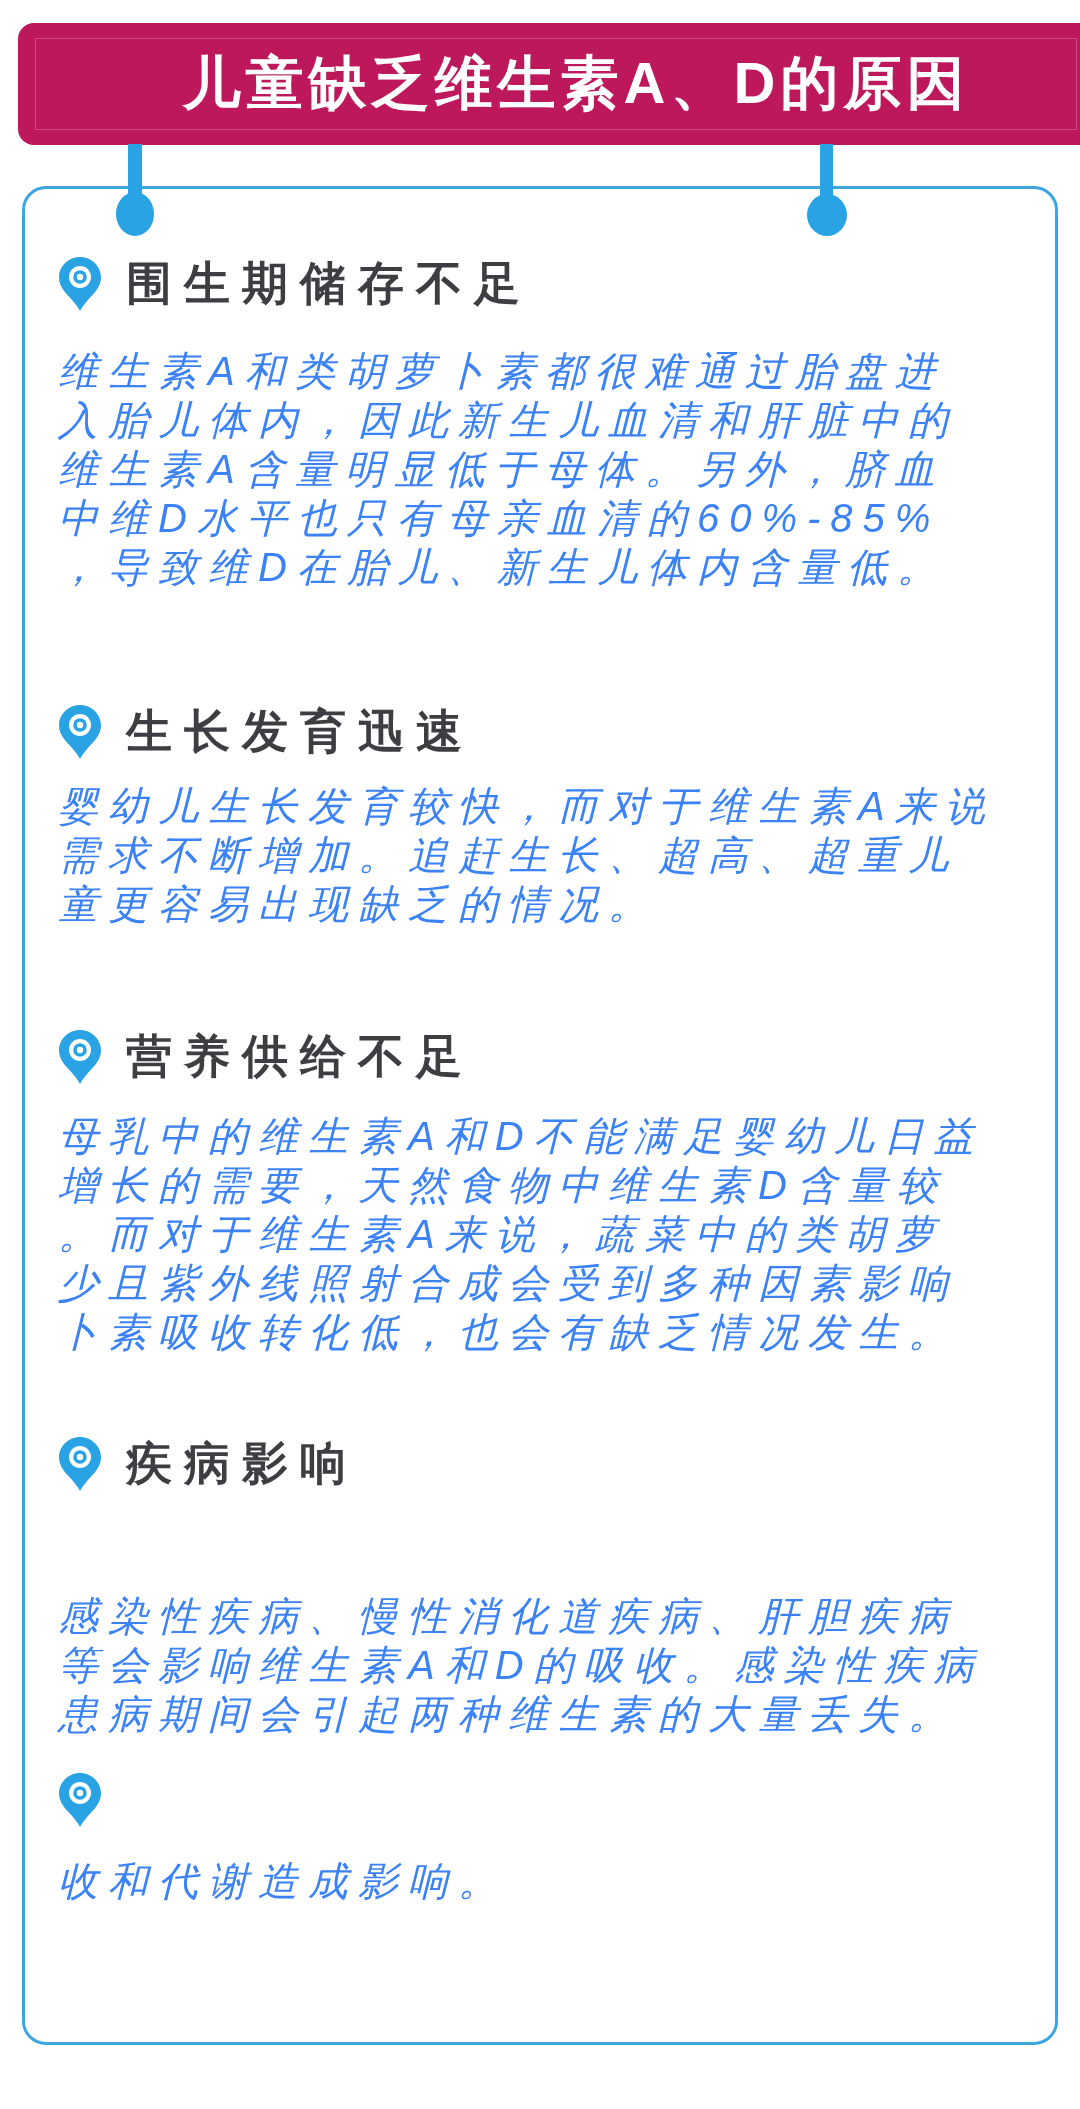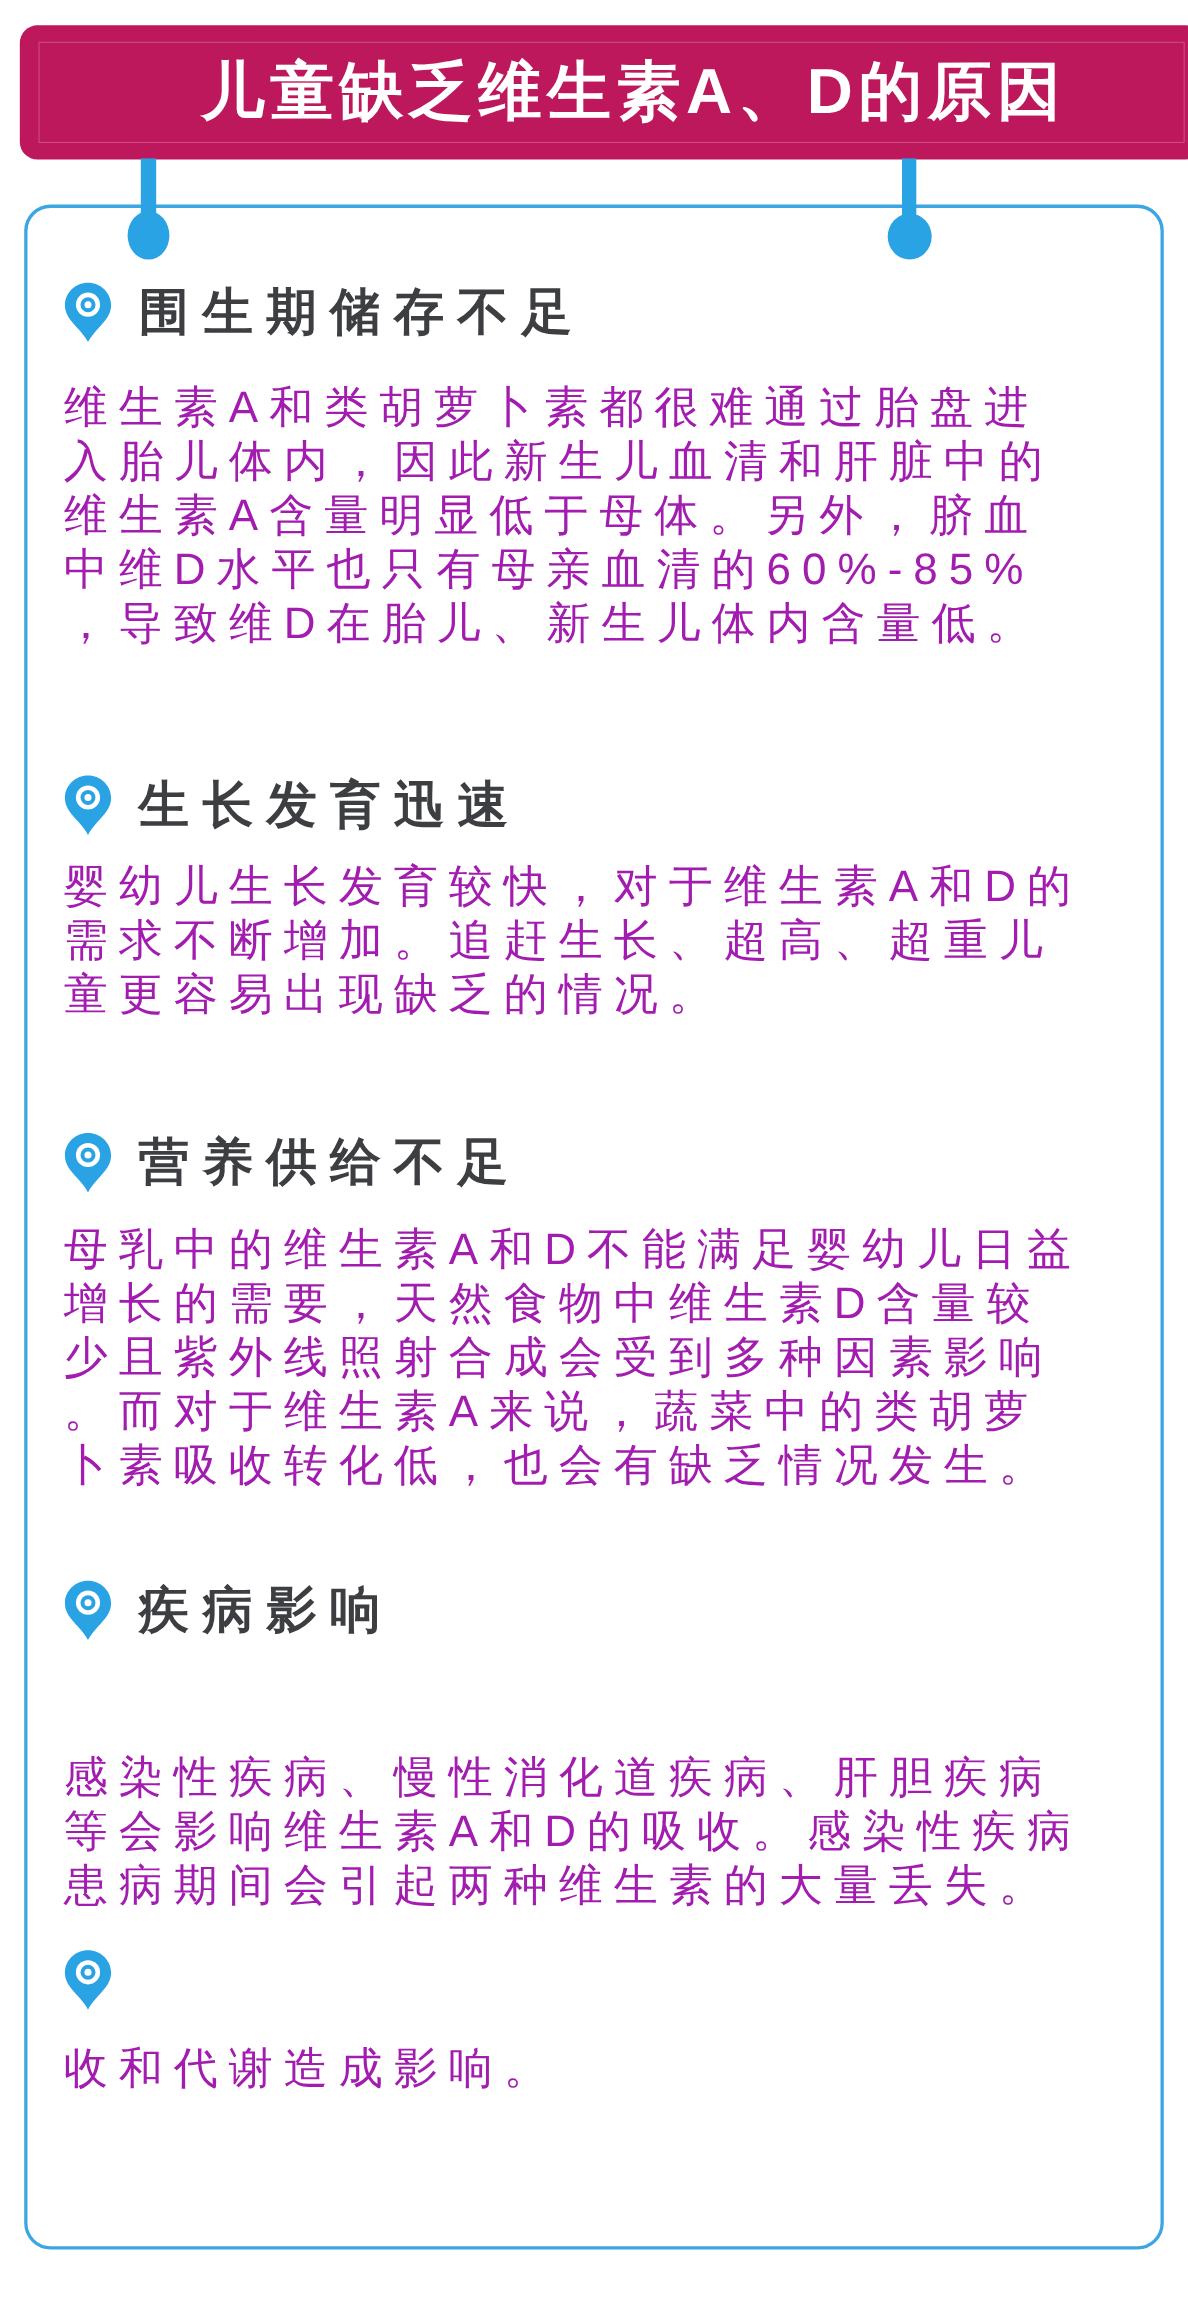--- a/index.html
+++ b/index.html
@@ -69,23 +69,24 @@
     white-space:nowrap;
     line-height:58px;
   }
   .section-body{
     position:absolute;left:58px;width:965px;
     z-index:4;
   }
   .body-line{
     font-size:40px;
     line-height:49px;
-    color:#a21caf;
+    color:#3b82f6;
     letter-spacing:10px;
     white-space:nowrap;
+    font-style:italic;
   }
   
   #h1{top:254px;} #h2{top:702px;} #h3{top:1027px;} #h4{top:1434px;} #h5{top:1770px;}
   
   #b1{top:347px;} #b2{top:782px;} #b3{top:1112px;} #b4{top:1592px;} #b5{top:1857px;}
 </style>
 </head>
 <body>
 
 <div class="page">
@@ -122,39 +123,39 @@
   <div class="section-heading" id="h2">
     <svg class="pin-icon" viewBox="0 0 44 56">
       <path d="M22 1 C10.4 1 1 10.2 1 21.5 C1 29.8 6.2 35.6 13.2 43.1 C16.6 46.8 20 51.2 22 55 C24 51.2 27.4 46.8 30.8 43.1 C37.8 35.6 43 29.8 43 21.5 C43 10.2 33.6 1 22 1 Z" fill="#29a3e3"></path>
       <circle cx="22" cy="21" r="11" fill="#ffffff"></circle>
       <circle cx="22" cy="21" r="6.8" fill="#29a3e3"></circle>
       <circle cx="22" cy="21" r="3.2" fill="#ffffff"></circle>
     </svg>
     <span class="section-title">生长发育迅速</span>
   </div>
   <div class="section-body" id="b2">
-    <div class="body-line">婴幼儿生长发育较快，对于维生素A和D的</div>
+    <div class="body-line">婴幼儿生长发育较快，而对于维生素A来说</div>
     <div class="body-line">需求不断增加。追赶生长、超高、超重儿</div>
     <div class="body-line">童更容易出现缺乏的情况。</div>
   </div>
 
   <div class="section-heading" id="h3">
     <svg class="pin-icon" viewBox="0 0 44 56">
       <path d="M22 1 C10.4 1 1 10.2 1 21.5 C1 29.8 6.2 35.6 13.2 43.1 C16.6 46.8 20 51.2 22 55 C24 51.2 27.4 46.8 30.8 43.1 C37.8 35.6 43 29.8 43 21.5 C43 10.2 33.6 1 22 1 Z" fill="#29a3e3"></path>
       <circle cx="22" cy="21" r="11" fill="#ffffff"></circle>
       <circle cx="22" cy="21" r="6.8" fill="#29a3e3"></circle>
       <circle cx="22" cy="21" r="3.2" fill="#ffffff"></circle>
     </svg>
     <span class="section-title">营养供给不足</span>
   </div>
   <div class="section-body" id="b3">
     <div class="body-line">母乳中的维生素A和D不能满足婴幼儿日益</div>
     <div class="body-line">增长的需要，天然食物中维生素D含量较</div>
+    <div class="body-line">。而对于维生素A来说，蔬菜中的类胡萝</div>
     <div class="body-line">少且紫外线照射合成会受到多种因素影响</div>
-    <div class="body-line">。而对于维生素A来说，蔬菜中的类胡萝</div>
     <div class="body-line">卜素吸收转化低，也会有缺乏情况发生。</div>
   </div>
 
   <div class="section-heading" id="h4">
     <svg class="pin-icon" viewBox="0 0 44 56">
       <path d="M22 1 C10.4 1 1 10.2 1 21.5 C1 29.8 6.2 35.6 13.2 43.1 C16.6 46.8 20 51.2 22 55 C24 51.2 27.4 46.8 30.8 43.1 C37.8 35.6 43 29.8 43 21.5 C43 10.2 33.6 1 22 1 Z" fill="#29a3e3"></path>
       <circle cx="22" cy="21" r="11" fill="#ffffff"></circle>
       <circle cx="22" cy="21" r="6.8" fill="#29a3e3"></circle>
       <circle cx="22" cy="21" r="3.2" fill="#ffffff"></circle>
     </svg>

